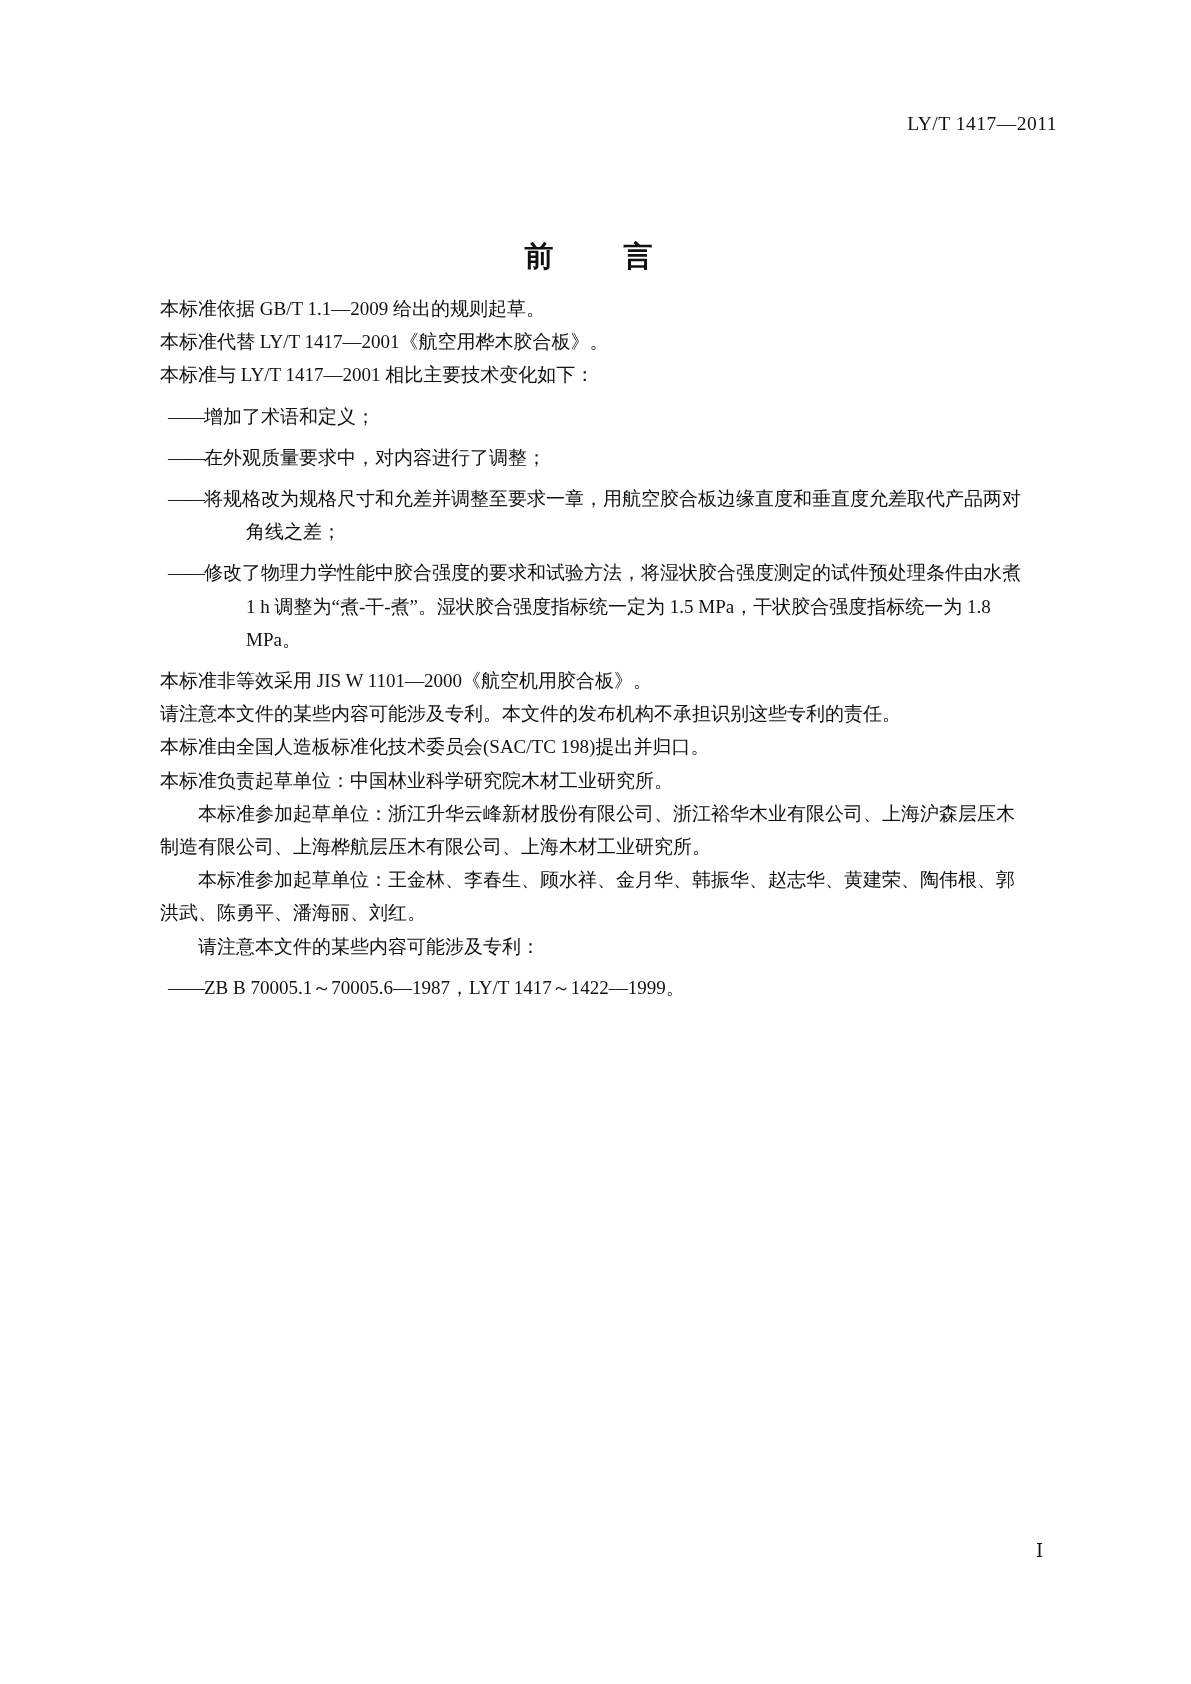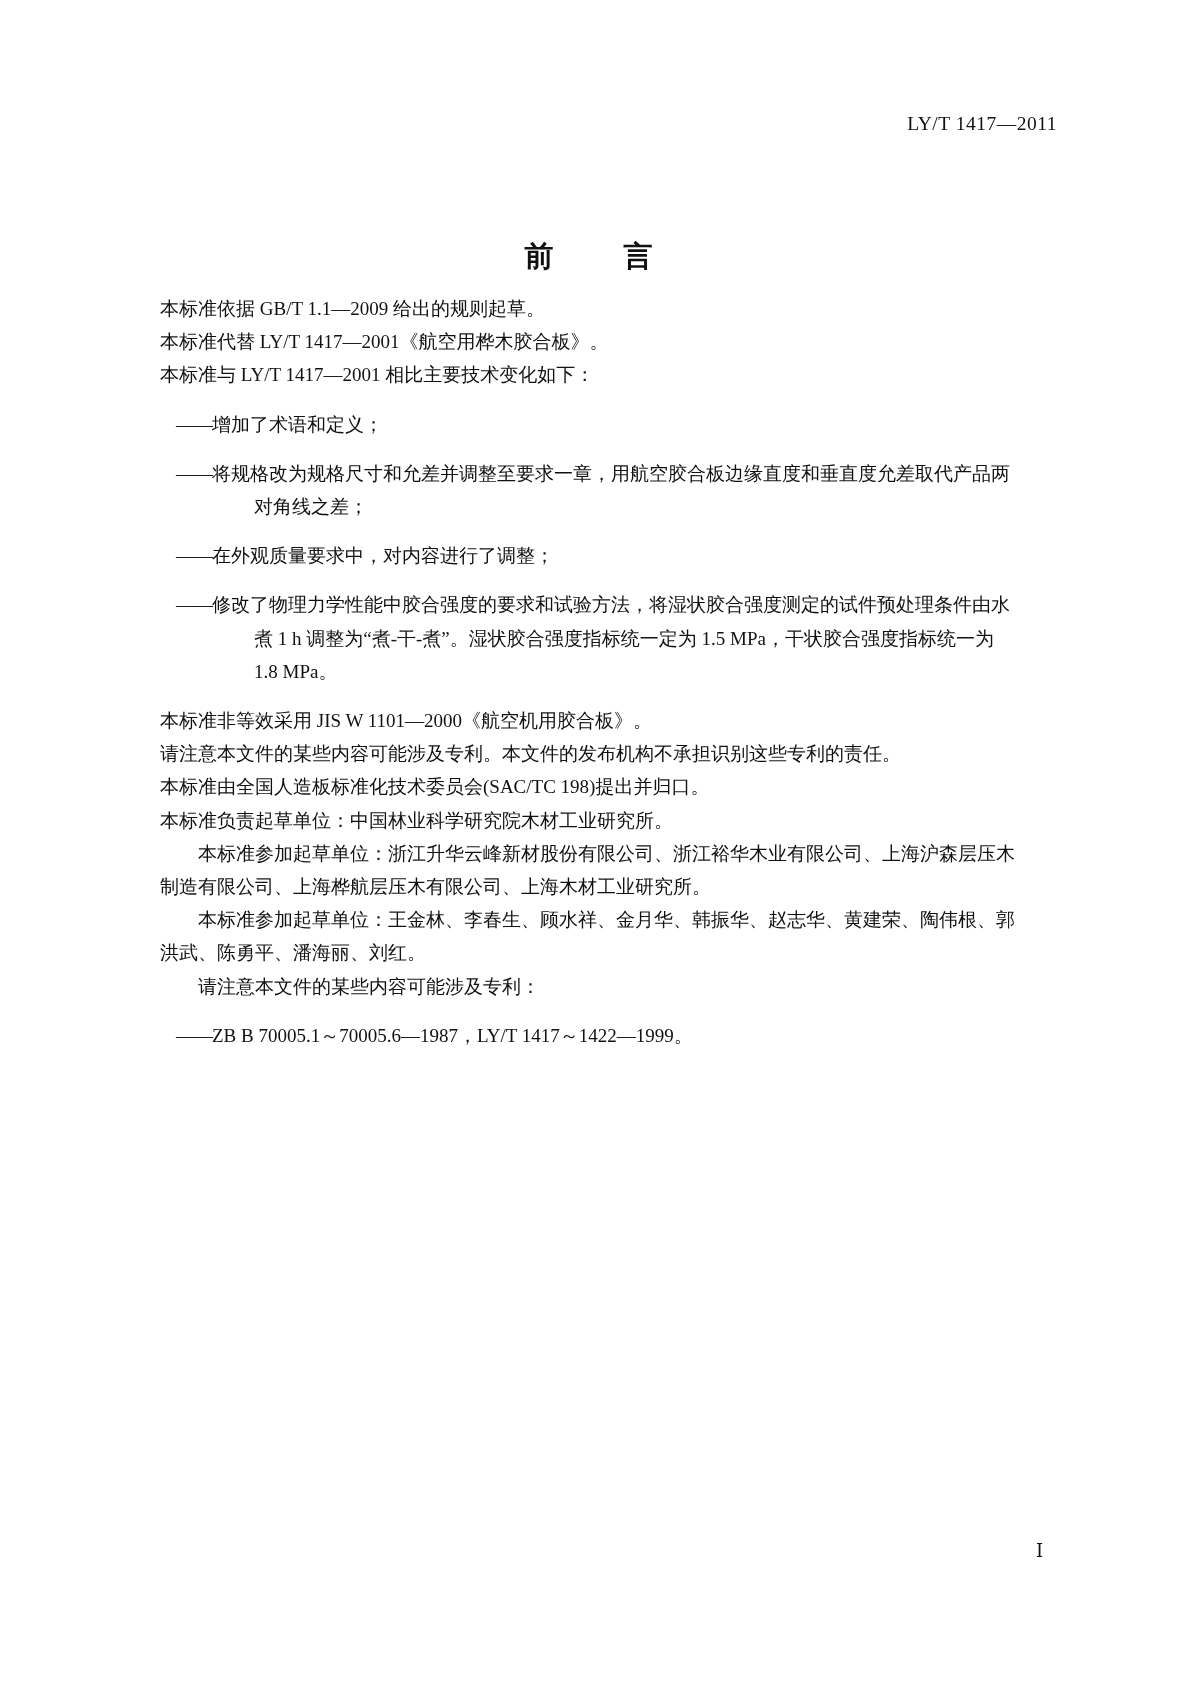--- a/index.html
+++ b/index.html
@@ -49,21 +49,21 @@
     left: 160px;
     width: 872px;
     font-size: 19px;
     line-height: 33.2px;
   }
   .para {
     margin: 0;
     text-indent: 0;
   }
   .dash-item {
-    margin: 16px;
+    margin: 8px;
     padding-left: 78px;
     text-indent: -78px;
   }
   .dash-item .dash {
     letter-spacing: -1px;
   }
   .dash-body {
     display: inline;
   }
   .hang {
@@ -93,23 +93,23 @@
   </div>
 
   <div class="body-block">
 
     <p class="para">本标准依据 GB/T 1.1—2009 给出的规则起草。</p>
     <p class="para">本标准代替 LY/T 1417—2001《航空用桦木胶合板》。</p>
     <p class="para">本标准与 LY/T 1417—2001 相比主要技术变化如下：</p>
 
     <p class="dash-item"><span class="dash">——</span><span class="dash-body">增加了术语和定义；</span></p>
 
+    <p class="dash-item"><span class="dash">——</span><span class="dash-body">在外观质量要求中，对内容进行了调整；</span></p>
+
     <p class="dash-item"><span class="dash">——</span><span class="dash-body">将规格改为规格尺寸和允差并调整至要求一章，用航空胶合板边缘直度和垂直度允差取代产品两对角线之差；</span></p>
-
-    <p class="dash-item"><span class="dash">——</span><span class="dash-body">在外观质量要求中，对内容进行了调整；</span></p>
 
     <p class="dash-item"><span class="dash">——</span><span class="dash-body">修改了物理力学性能中胶合强度的要求和试验方法，将湿状胶合强度测定的试件预处理条件由水煮 1 h 调整为“煮-干-煮”。湿状胶合强度指标统一定为 1.5 MPa，干状胶合强度指标统一为 1.8 MPa。</span></p>
 
     <p class="para">本标准非等效采用 JIS W 1101—2000《航空机用胶合板》。</p>
     <p class="para">请注意本文件的某些内容可能涉及专利。本文件的发布机构不承担识别这些专利的责任。</p>
     <p class="para">本标准由全国人造板标准化技术委员会(SAC/TC 198)提出并归口。</p>
     <p class="para">本标准负责起草单位：中国林业科学研究院木材工业研究所。</p>
     <p class="hang indent-first">本标准参加起草单位：浙江升华云峰新材股份有限公司、浙江裕华木业有限公司、上海沪森层压木制造有限公司、上海桦航层压木有限公司、上海木材工业研究所。</p>
     <p class="hang indent-first">本标准参加起草单位：王金林、李春生、顾水祥、金月华、韩振华、赵志华、黄建荣、陶伟根、郭洪武、陈勇平、潘海丽、刘红。</p>
     <p class="para indent-first">请注意本文件的某些内容可能涉及专利：</p>

